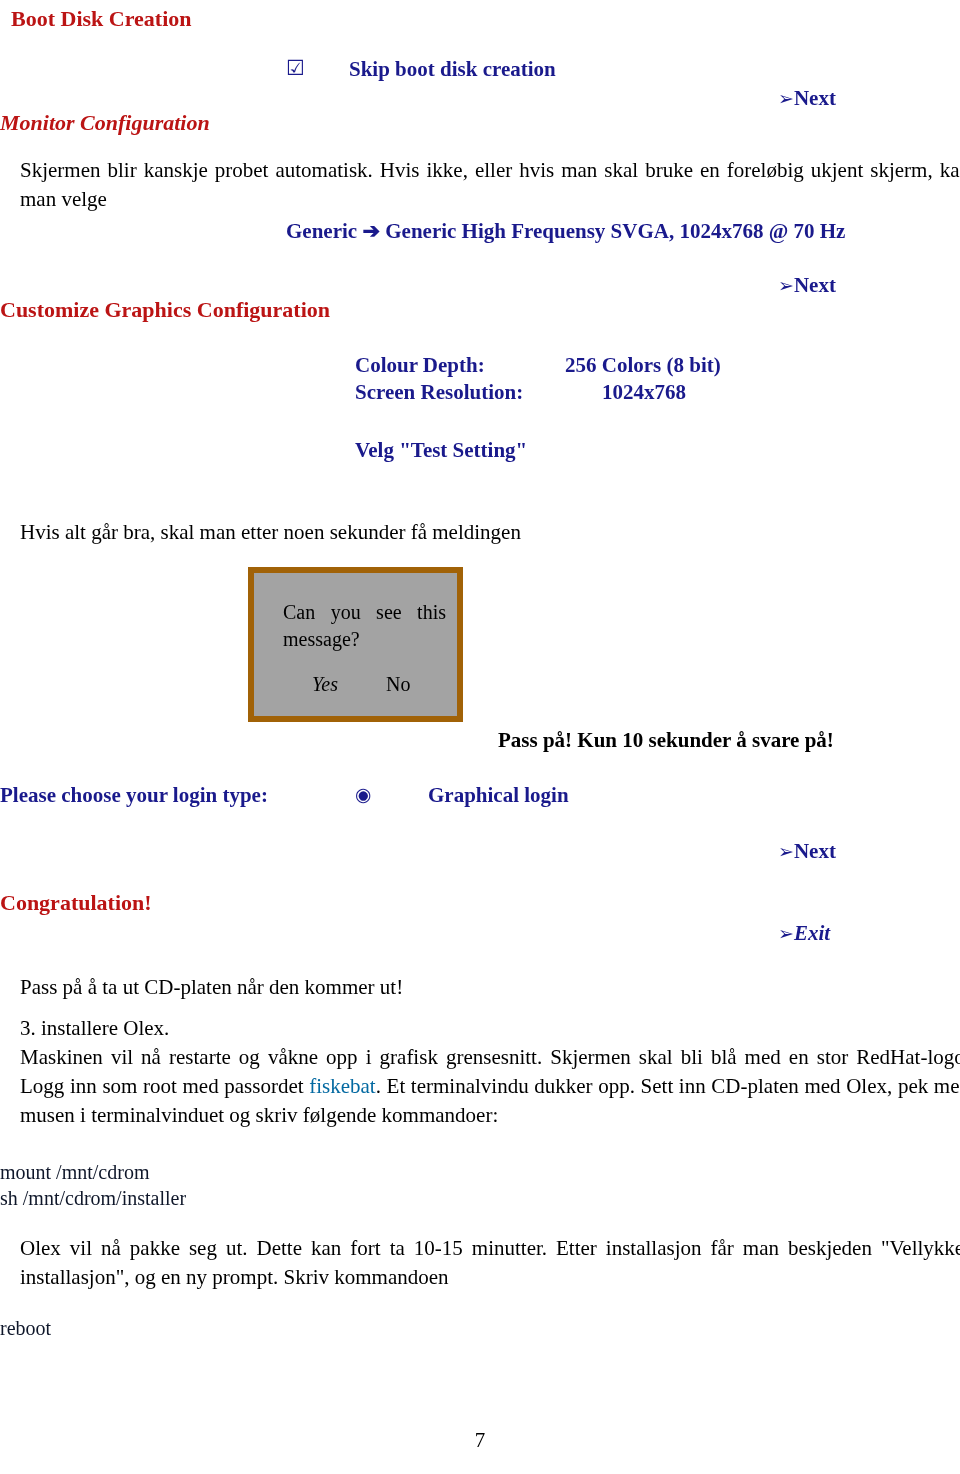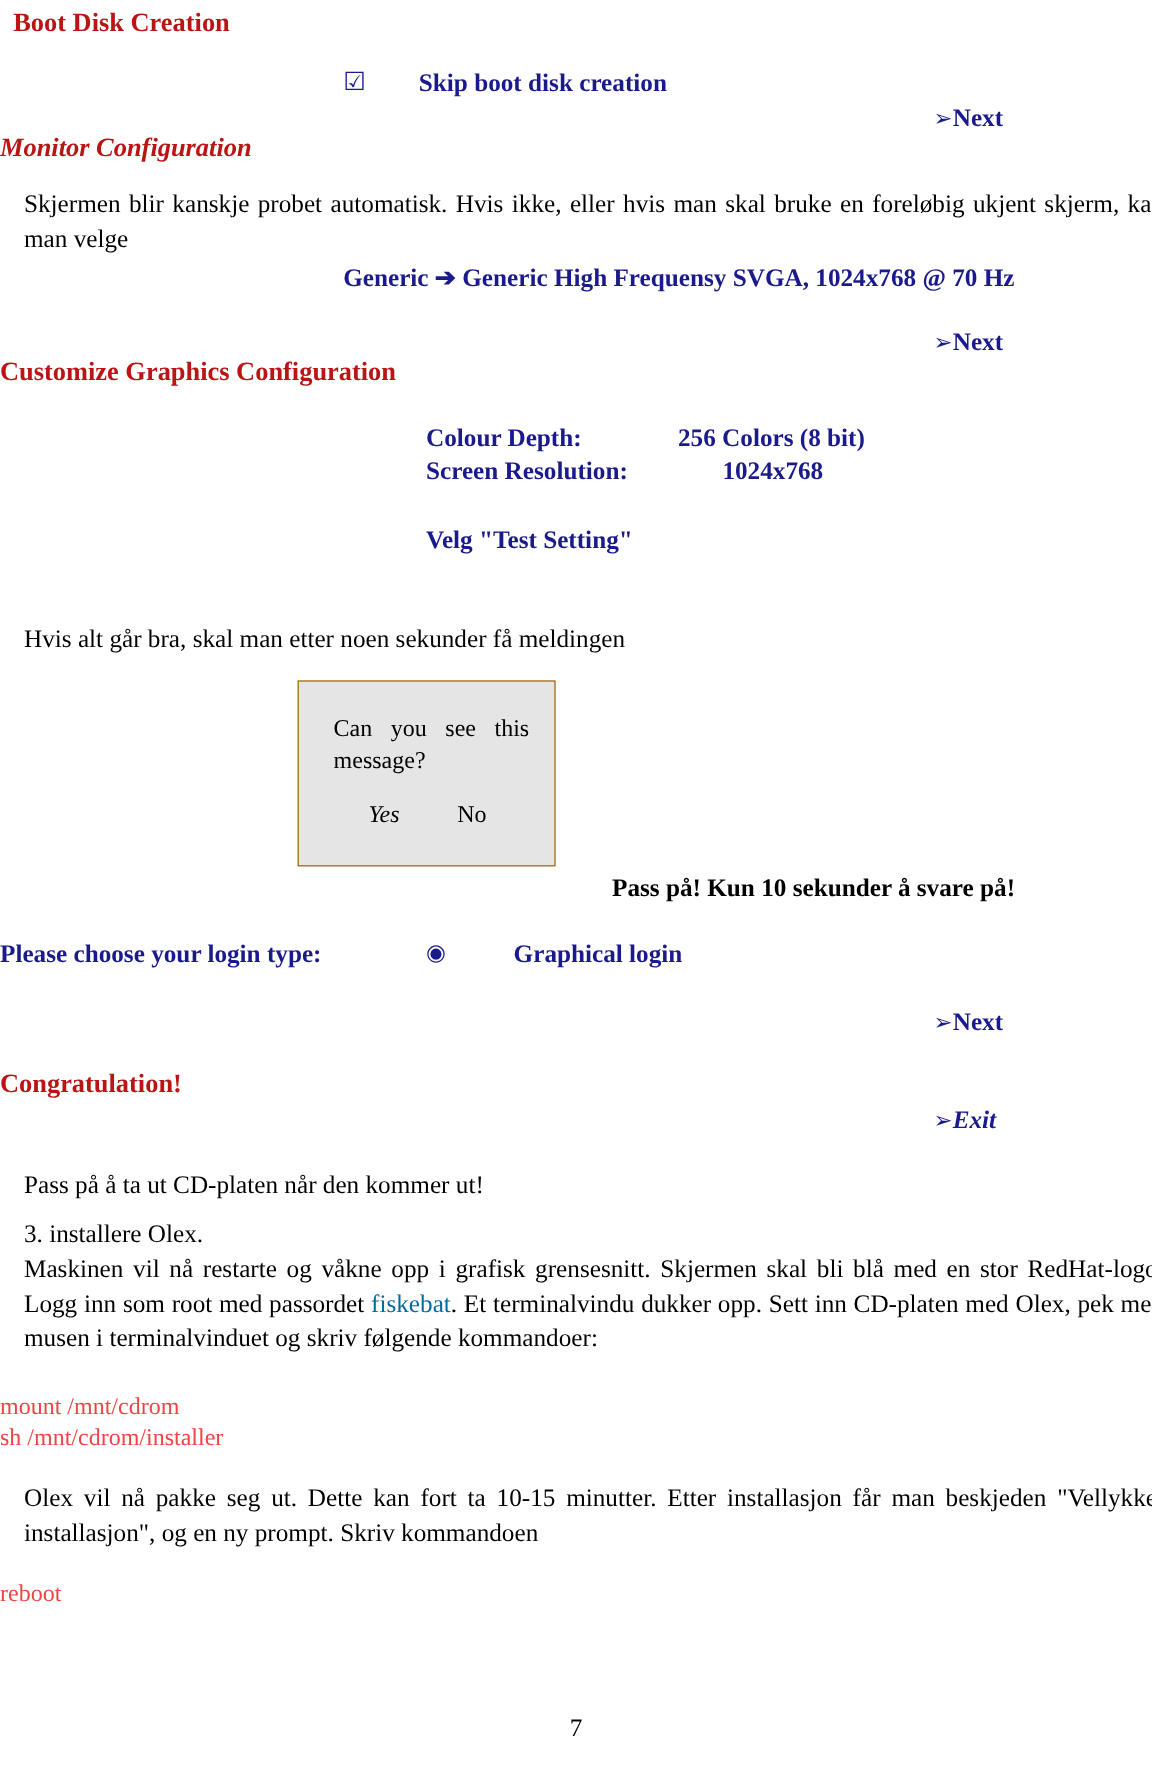--- a/index.html
+++ b/index.html
@@ -41,21 +41,20 @@
     font-size: 21px;
     line-height: 29px;
     padding-left: 20px;
   }
   .body-bold {
     color: #000000;
     font-weight: bold;
     font-size: 21px;
     line-height: 28px;
     white-space: nowrap;
-    margin-left: 12px;
   }
   .just {
     text-align: justify;
     text-justify: inter-word;
   }
   .checkbox-glyph {
     font-family: "DejaVu Sans", sans-serif;
     font-size: 21px;
     color: #1A1A8C;
     line-height: 26px;
@@ -71,22 +70,22 @@
     font-size: 19px;
     color: #1A1A8C;
   }
 
   .dialog {
     position: absolute;
     left: 248px;
     top: 567px;
     width: 215px;
     height: 155px;
-    border: 1px solid #a16207;
-    background: #e5e5e5;
+    border: 6px solid #a16207;
+    background: #a3a3a3;
     box-sizing: border-box;
   }
   .dialog-msg {
     position: absolute;
     left: 29px;
     top: 26px;
     width: 163px;
     font-size: 20px;
     line-height: 27px;
     text-align: justify;
@@ -98,21 +97,21 @@
     left: 32px;
     top: 100px;
     width: 165px;
     font-size: 20px;
     color: #000;
   }
   .dialog-buttons .yes { position: absolute; left: 26px; top: 0; font-style: italic; }
   .dialog-buttons .no  { position: absolute; left: 100px; top: 0; }
 
   .mono-cmd {
-    color: #ef4444;
+    color: #0f172a;
     font-size: 20px;
     line-height: 26px;
     white-space: nowrap;
   }
   .page-num {
     position: absolute;
     left: 0;
     top: 1428px;
     width: 960px;
     text-align: center;

